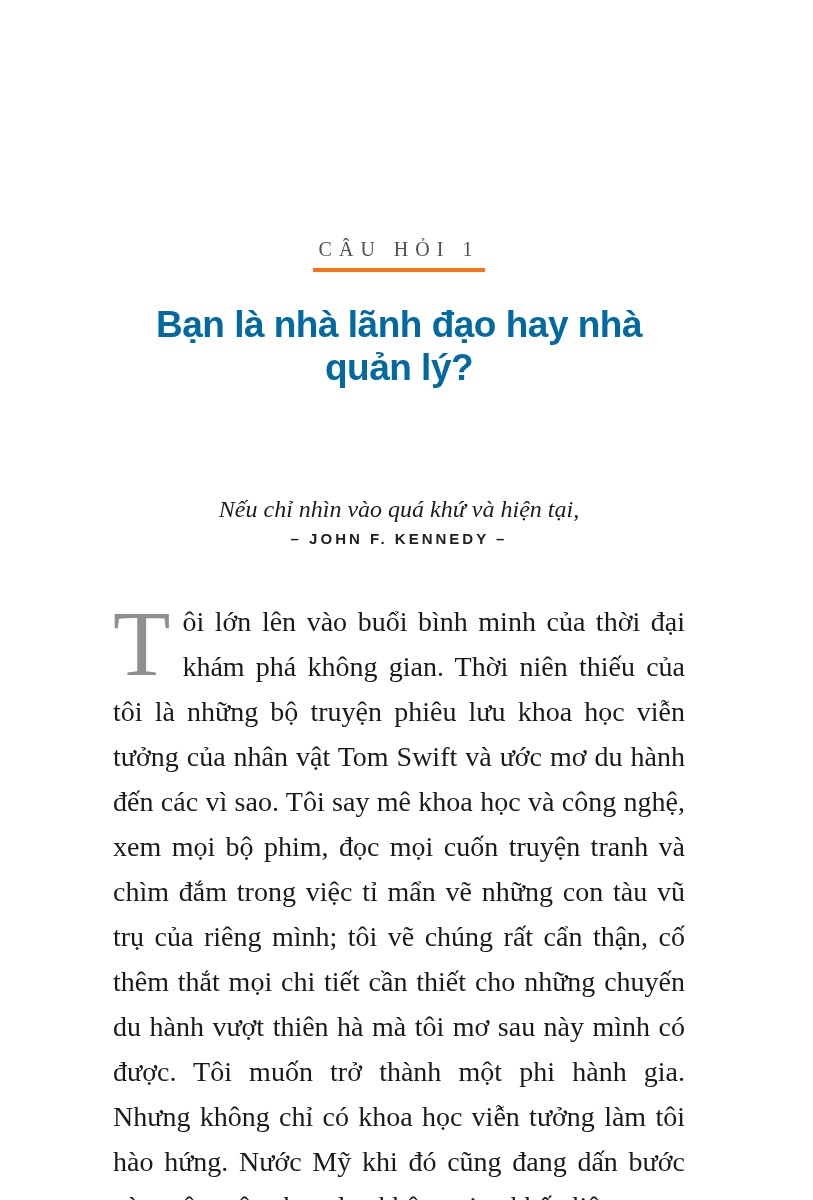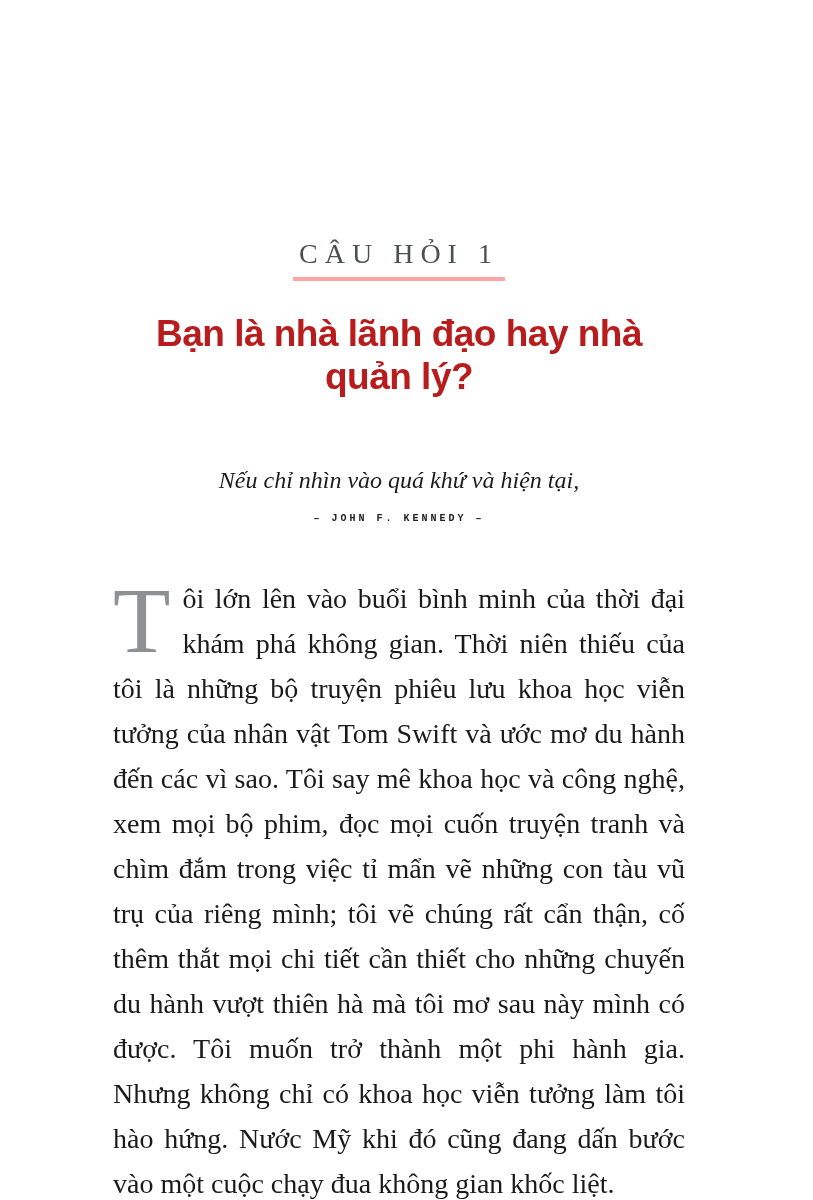--- a/index.html
+++ b/index.html
@@ -22,59 +22,59 @@
     top: 0;
     width: 572px;
   }
   .kicker-wrap {
     margin-top: 238px;
     text-align: center;
   }
   .kicker {
     display: inline-block;
     font-family: "Liberation Serif", "DejaVu Serif", serif;
-    font-size: 28px;
+    font-size: 20px;
     letter-spacing: 7px;
     color: #4d5053;
     padding: 0 6px 7px 6px;
-    border-bottom: 4px solid #fca5a5;
+    border-bottom: 4px solid #f97316;
   }
   .title {
     margin-top: 32px;
     text-align: center;
     font-family: "Liberation Sans", "DejaVu Sans", sans-serif;
     font-weight: 700;
     font-size: 37px;
     letter-spacing: -0.5px;
-    color: #b91c1c;
+    color: #0369a1;
     line-height: 1.15;
   }
   .subtitle {
     margin-top: 42px;
     text-align: center;
     font-family: "Liberation Sans", "DejaVu Sans", sans-serif;
     font-style: italic;
     font-size: 28px;
     color: #222222;
   }
   .quote {
-    margin-top: 64px;
+    margin-top: 102px;
     text-align: center;
     font-family: "Liberation Serif", "DejaVu Serif", serif;
     font-style: italic;
     font-size: 24px;
     line-height: 37px;
     color: #1c1c1c;
   }
   .attribution {
-    margin-top: 14px;
+    margin-top: 2px;
     text-align: center;
-    font-family: Liberation Mono, monospace;
+    font-family: Liberation Sans, sans-serif;
     font-weight: 700;
-    font-size: 10px;
+    font-size: 15px;
     letter-spacing: 3px;
     color: #202020;
   }
   .body-par {
     margin-top: 52px;
     font-family: "Liberation Serif", "DejaVu Serif", serif;
     font-size: 28px;
     line-height: 45px;
     color: #1a1a1a;
     text-align: justify;

